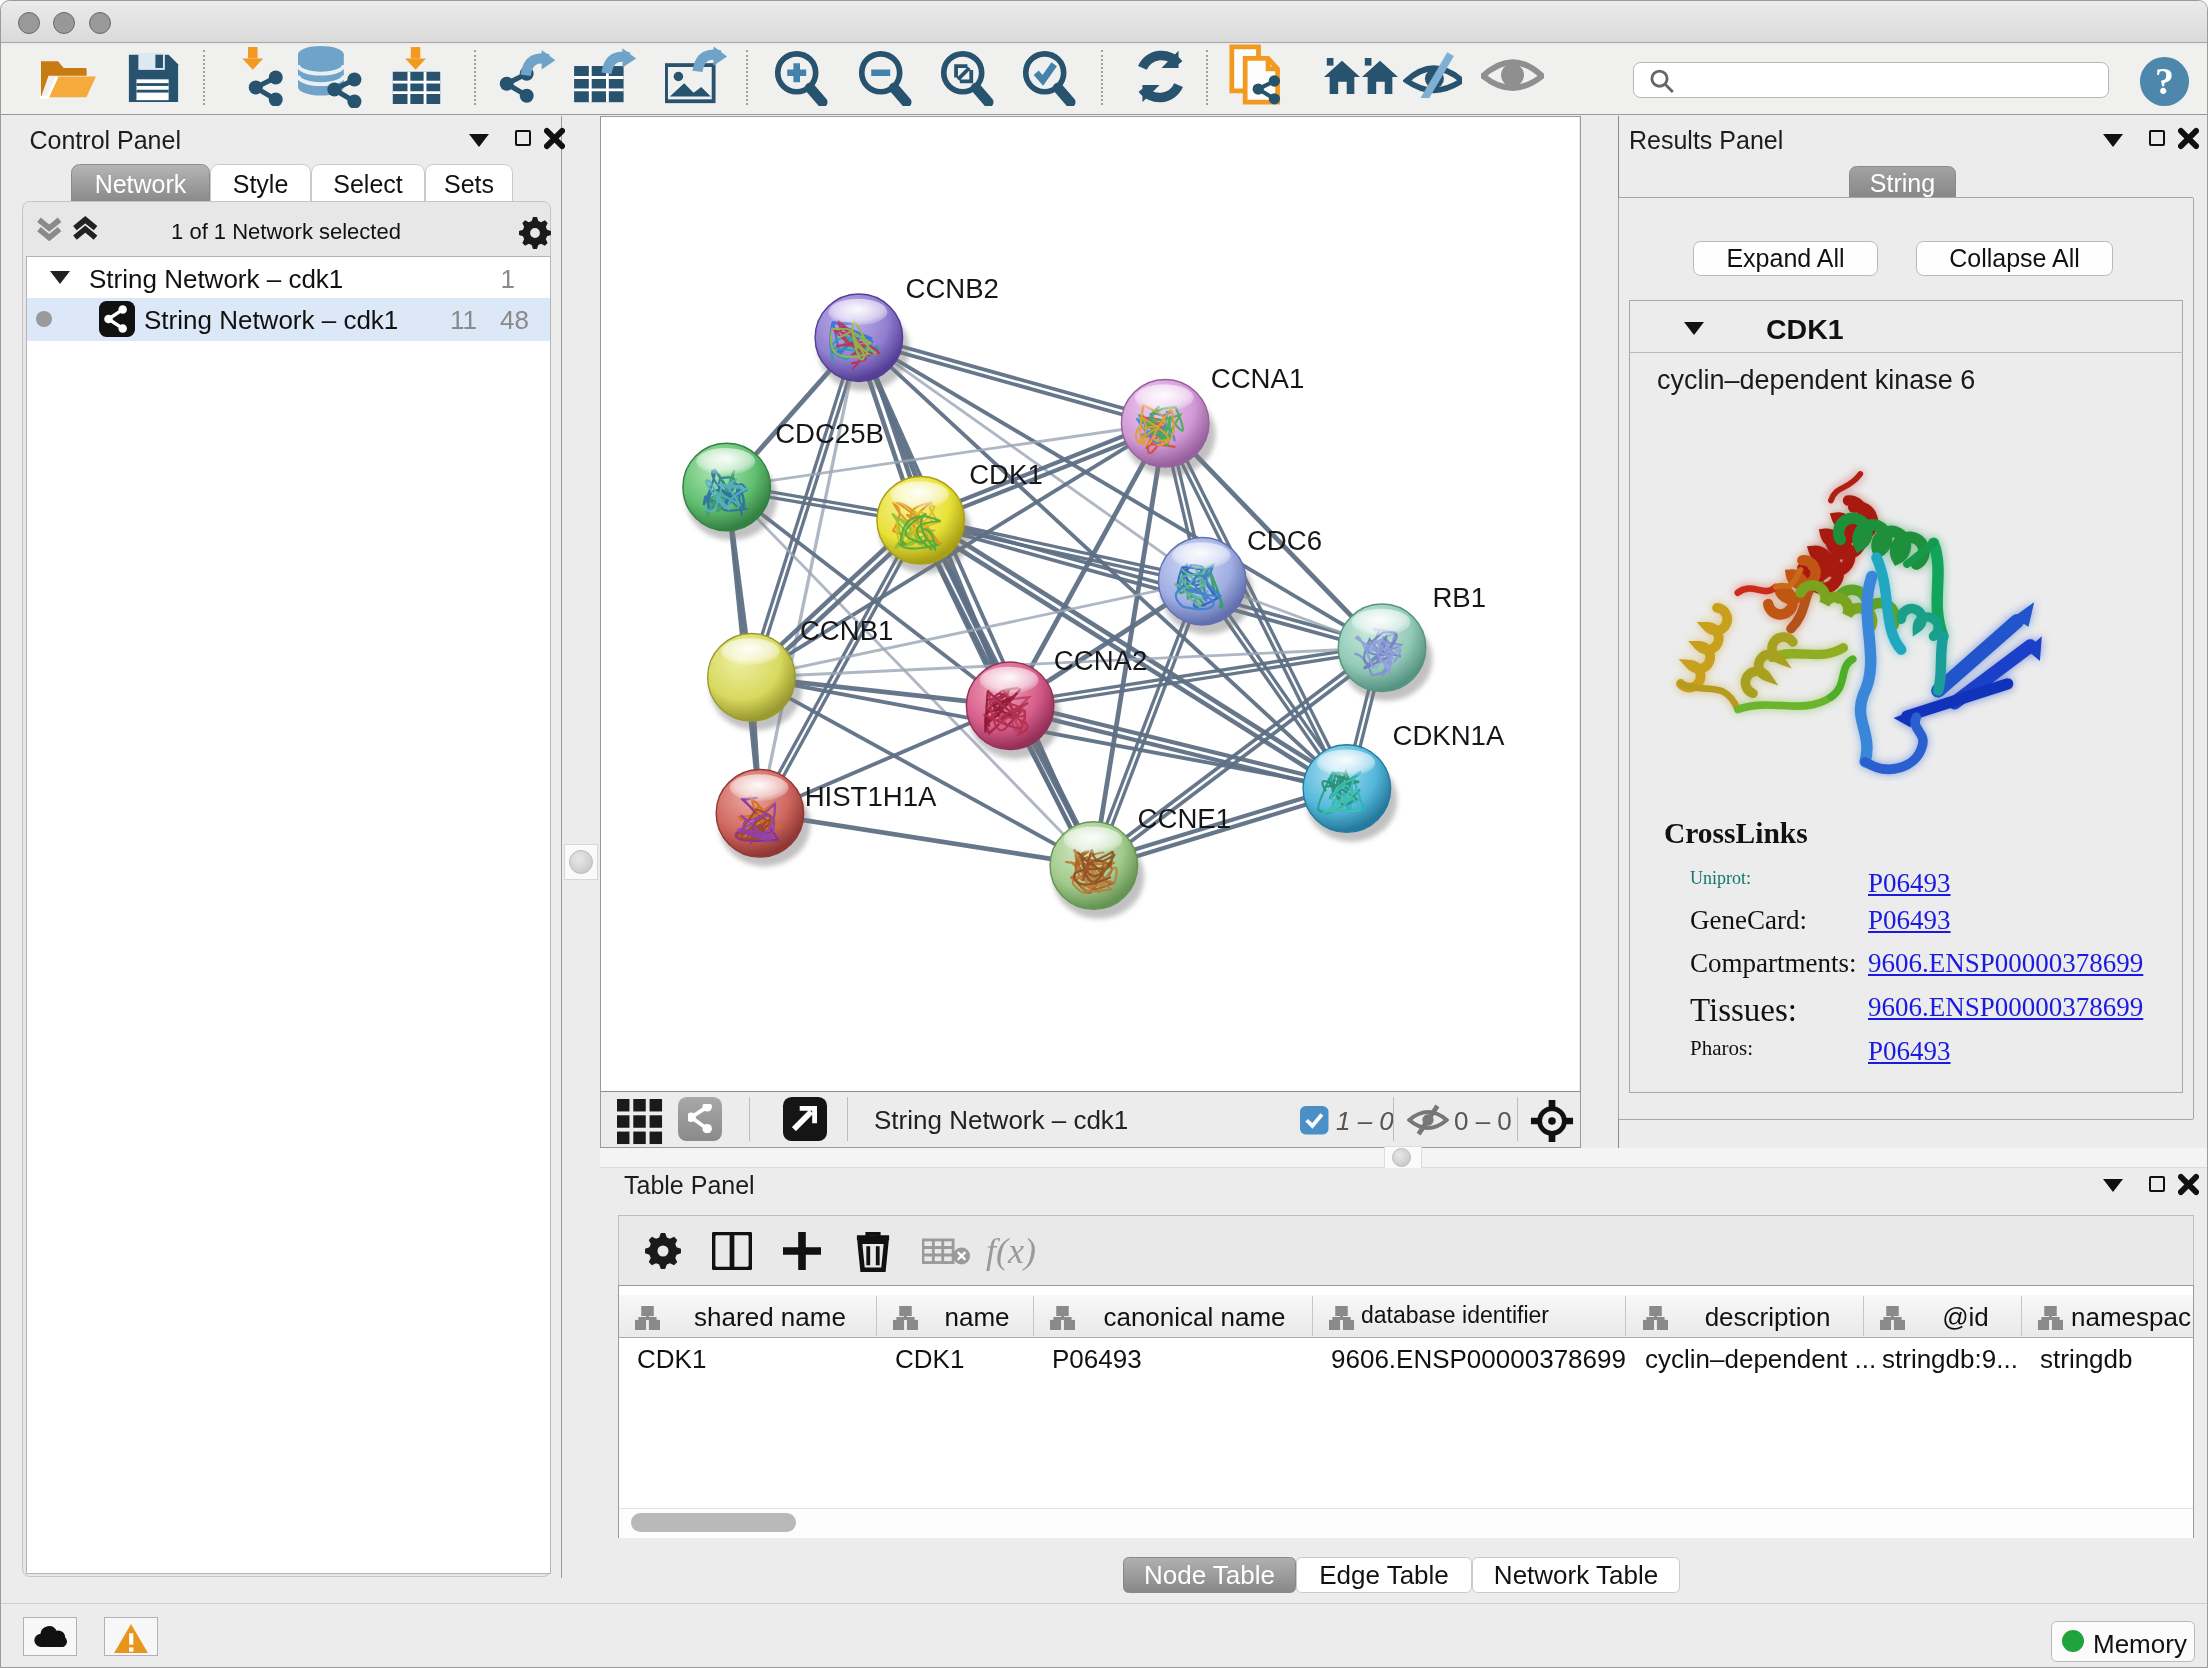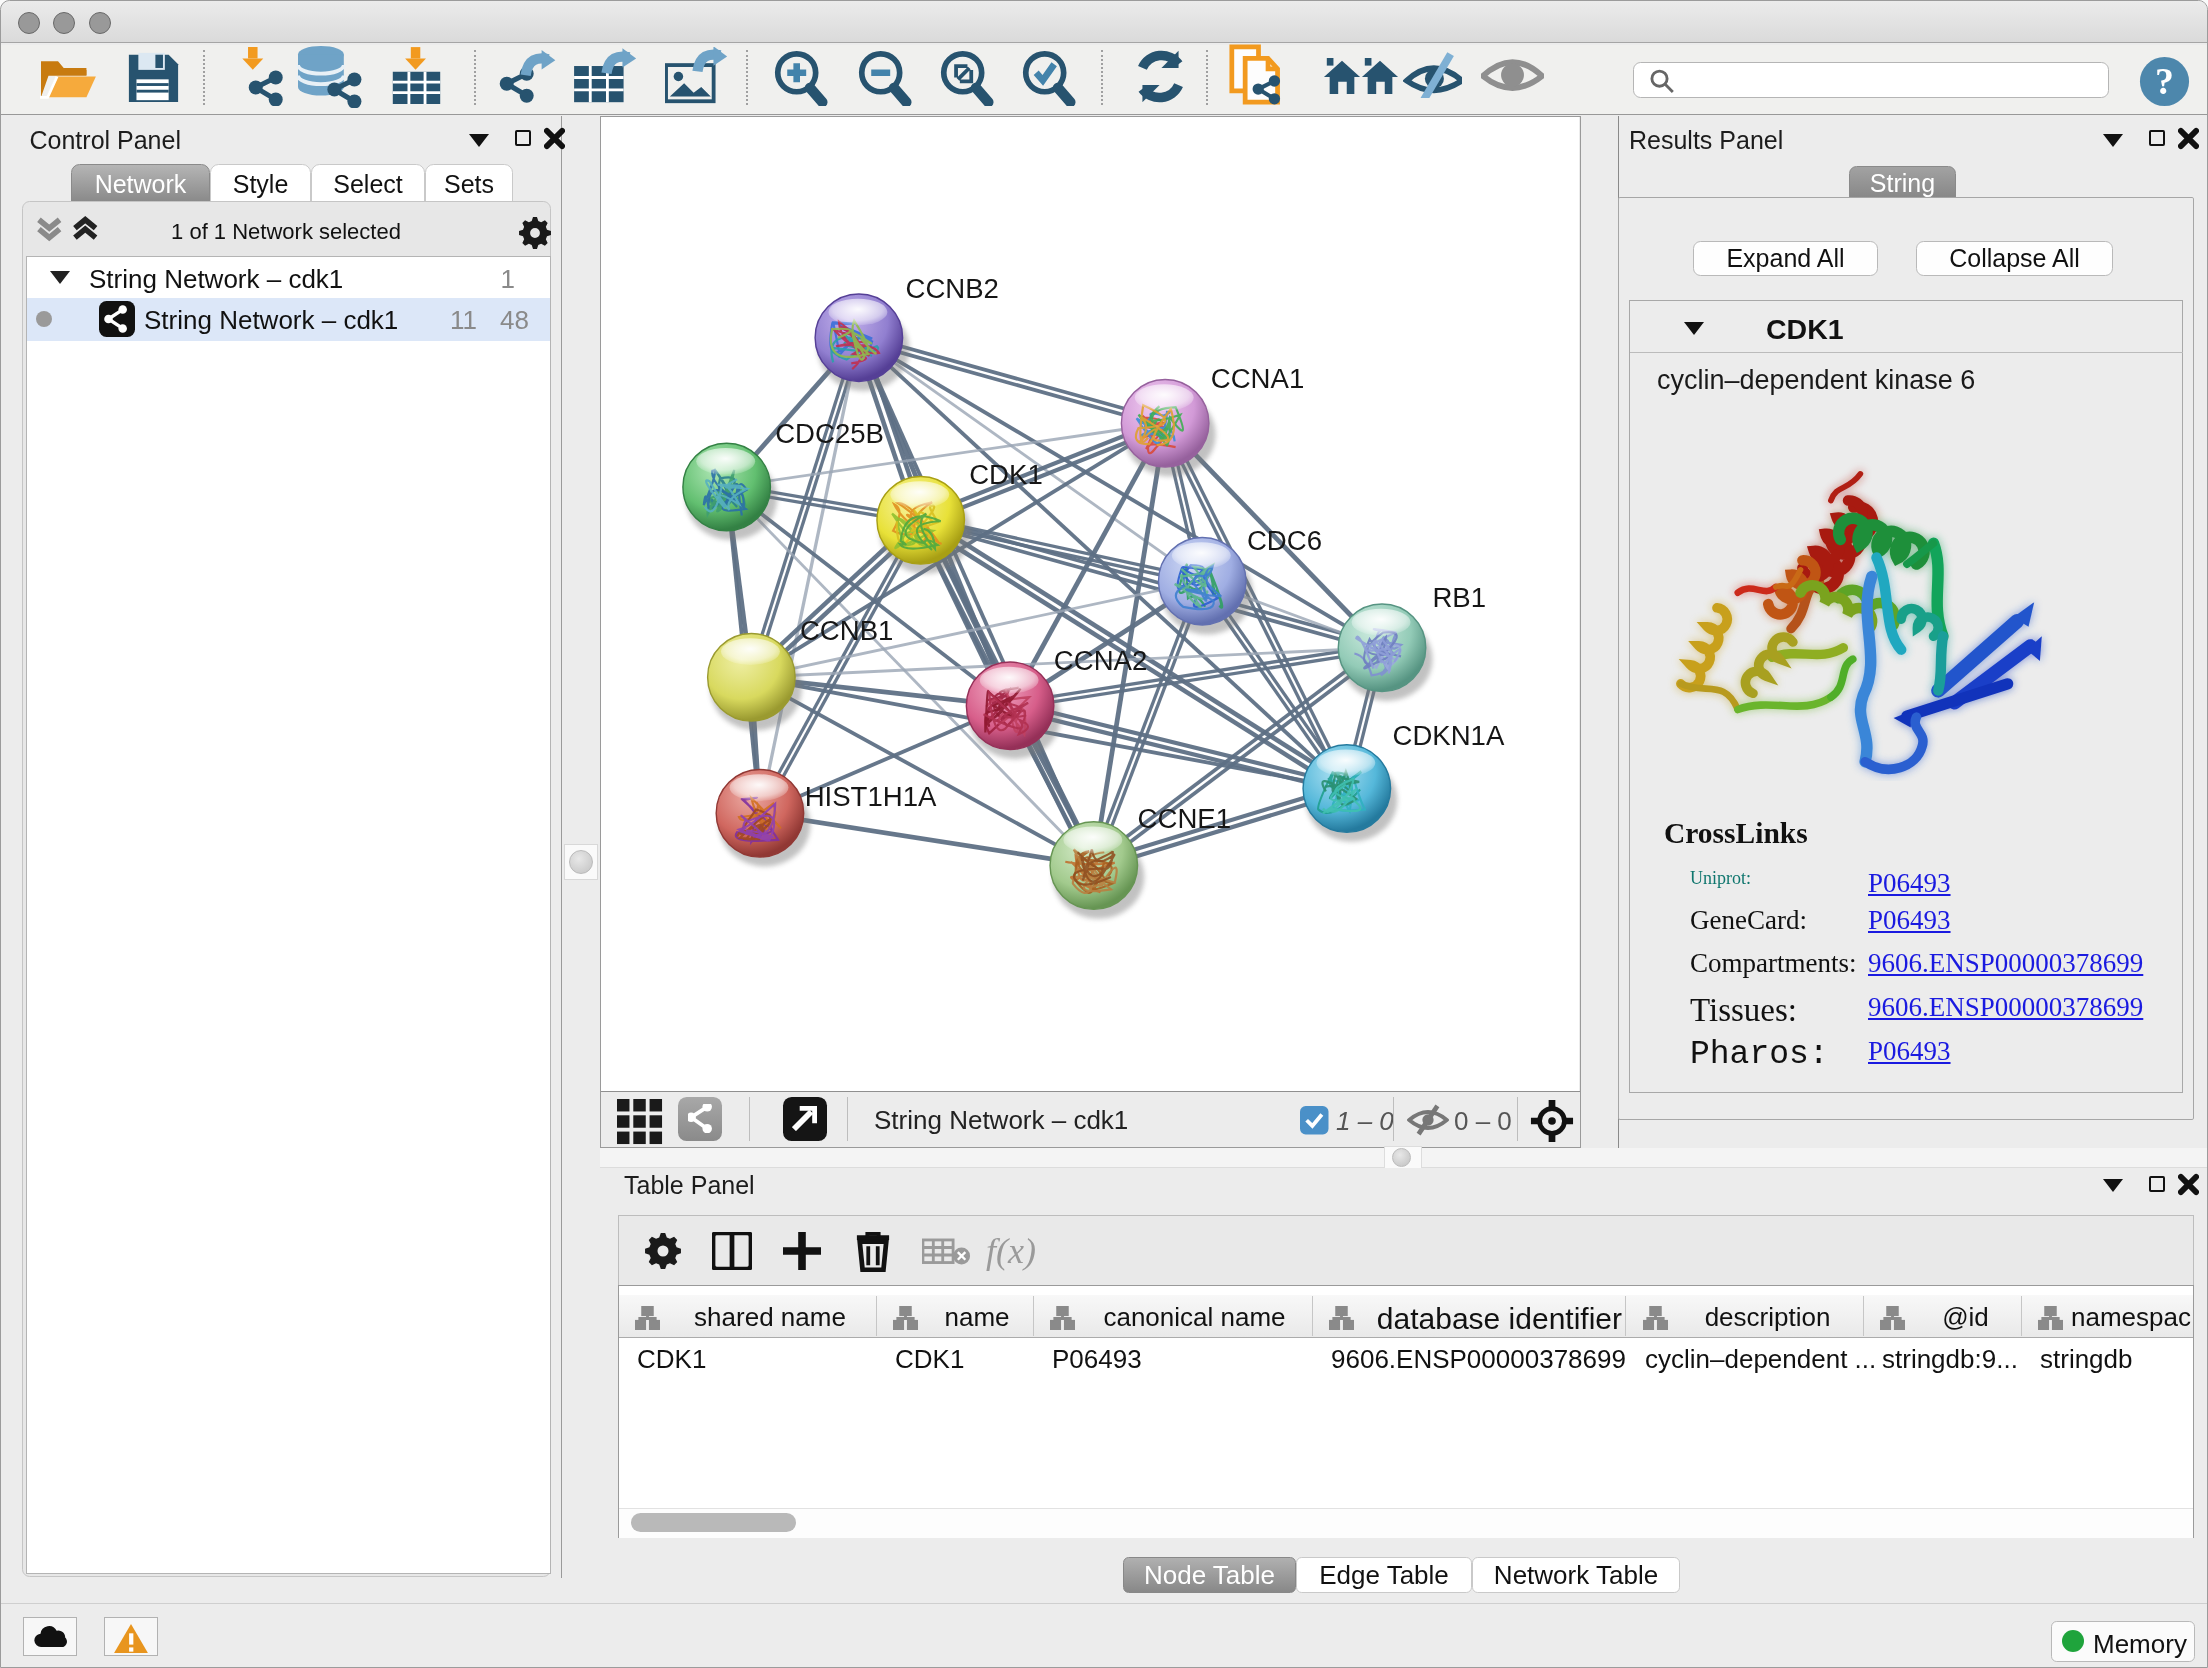--- a/index.html
+++ b/index.html
@@ -608,21 +608,21 @@
     </svg>
 <div class="abs" style="left:1663px;top:816px;font-size:29.5px;font-weight:bold;font-family:'Liberation Serif',serif;color:#111;">CrossLinks</div>
 <div class="abs" style="left:1689px;top:867px;font-size:18px;font-family:'Liberation Serif',serif;color:#0f766e;">Uniprot:</div>
 <div class="abs" style="left:1867px;top:867px;font-size:27px;font-family:'Liberation Serif',serif;"><a class="lnk" href="#">P06493</a></div>
 <div class="abs" style="left:1689px;top:904px;font-size:27px;font-family:'Liberation Serif',serif;color:#111;">GeneCard:</div>
 <div class="abs" style="left:1867px;top:904px;font-size:27px;font-family:'Liberation Serif',serif;"><a class="lnk" href="#">P06493</a></div>
 <div class="abs" style="left:1689px;top:947px;font-size:27px;font-family:'Liberation Serif',serif;color:#111;">Compartments:</div>
 <div class="abs" style="left:1867px;top:947px;font-size:27px;font-family:'Liberation Serif',serif;"><a class="lnk" href="#">9606.ENSP00000378699</a></div>
 <div class="abs" style="left:1689px;top:991px;font-size:33px;font-family:'Liberation Serif',serif;color:#111;">Tissues:</div>
 <div class="abs" style="left:1867px;top:991px;font-size:27px;font-family:'Liberation Serif',serif;"><a class="lnk" href="#">9606.ENSP00000378699</a></div>
-<div class="abs" style="left:1689px;top:1035px;font-size:33px;font-family:Liberation Mono, monospace;color:#111;">Pharos:</div>
+<div class="abs" style="left:1689px;top:1035px;font-size:21px;font-family:Liberation Serif, serif;color:#111;">Pharos:</div>
 <div class="abs" style="left:1867px;top:1035px;font-size:27px;font-family:'Liberation Serif',serif;"><a class="lnk" href="#">P06493</a></div>
 <div class="abs" style="left:599px;top:1167px;width:1609px;height:410px;background:#ececec;"></div>
 <div class="abs panel-title" style="left:623px;top:1170px;">Table Panel</div>
 <div class="abs ptri" style="left:2102px;top:1178px"></div>
     <div class="abs psq" style="left:2148px;top:1175px"></div>
     <svg class="abs" style="left:2177px;top:1172px" width="21" height="23" viewBox="0 0 22 24">
       <path d="M3 4 L19 20 M19 4 L3 20" stroke="#111" stroke-width="6" stroke-linecap="round"></path>
     </svg>
 <div class="abs" style="left:617px;top:1214px;width:1576px;height:70px;background:#e9e9e9;border:1px solid #bdbdbd;border-bottom:none;"></div>
 <svg class="abs" style="left:643px;top:1231px" width="38" height="38" viewBox="0 0 40 40">
@@ -683,21 +683,21 @@
 <div class="abs" style="left:1081px;top:1301px;width:225px;font-size:26px;color:#111;text-align:center;white-space:nowrap;overflow:hidden;">canonical name</div>
 <div class="abs" style="left:1311px;top:1295px;height:40px;border-left:1px solid #c6c6c6;"></div>
 <svg class="abs" style="left:1328px;top:1305px" width="25" height="24" viewBox="0 0 26 25">
       <g stroke="#8a8a8a" stroke-width="3" fill="#8a8a8a">
         <rect x="8" y="1" width="10" height="8"></rect>
         <rect x="1" y="16" width="9" height="8"></rect>
         <rect x="16" y="16" width="9" height="8"></rect>
         <path d="M13 9 v4 M5 16 v-3 h16 v3" fill="none"></path>
       </g>
     </svg>
-<div class="abs" style="left:1360px;top:1301px;width:261px;font-size:30px;color:#111;text-align:right;white-space:nowrap;overflow:hidden;">database identifier</div>
+<div class="abs" style="left:1360px;top:1301px;width:261px;font-size:23px;color:#111;text-align:left;white-space:nowrap;overflow:hidden;">database identifier</div>
 <div class="abs" style="left:1624px;top:1295px;height:40px;border-left:1px solid #c6c6c6;"></div>
 <svg class="abs" style="left:1642px;top:1305px" width="25" height="24" viewBox="0 0 26 25">
       <g stroke="#8a8a8a" stroke-width="3" fill="#8a8a8a">
         <rect x="8" y="1" width="10" height="8"></rect>
         <rect x="1" y="16" width="9" height="8"></rect>
         <rect x="16" y="16" width="9" height="8"></rect>
         <path d="M13 9 v4 M5 16 v-3 h16 v3" fill="none"></path>
       </g>
     </svg>
 <div class="abs" style="left:1674px;top:1301px;width:185px;font-size:26px;color:#111;text-align:center;white-space:nowrap;overflow:hidden;">description</div>

